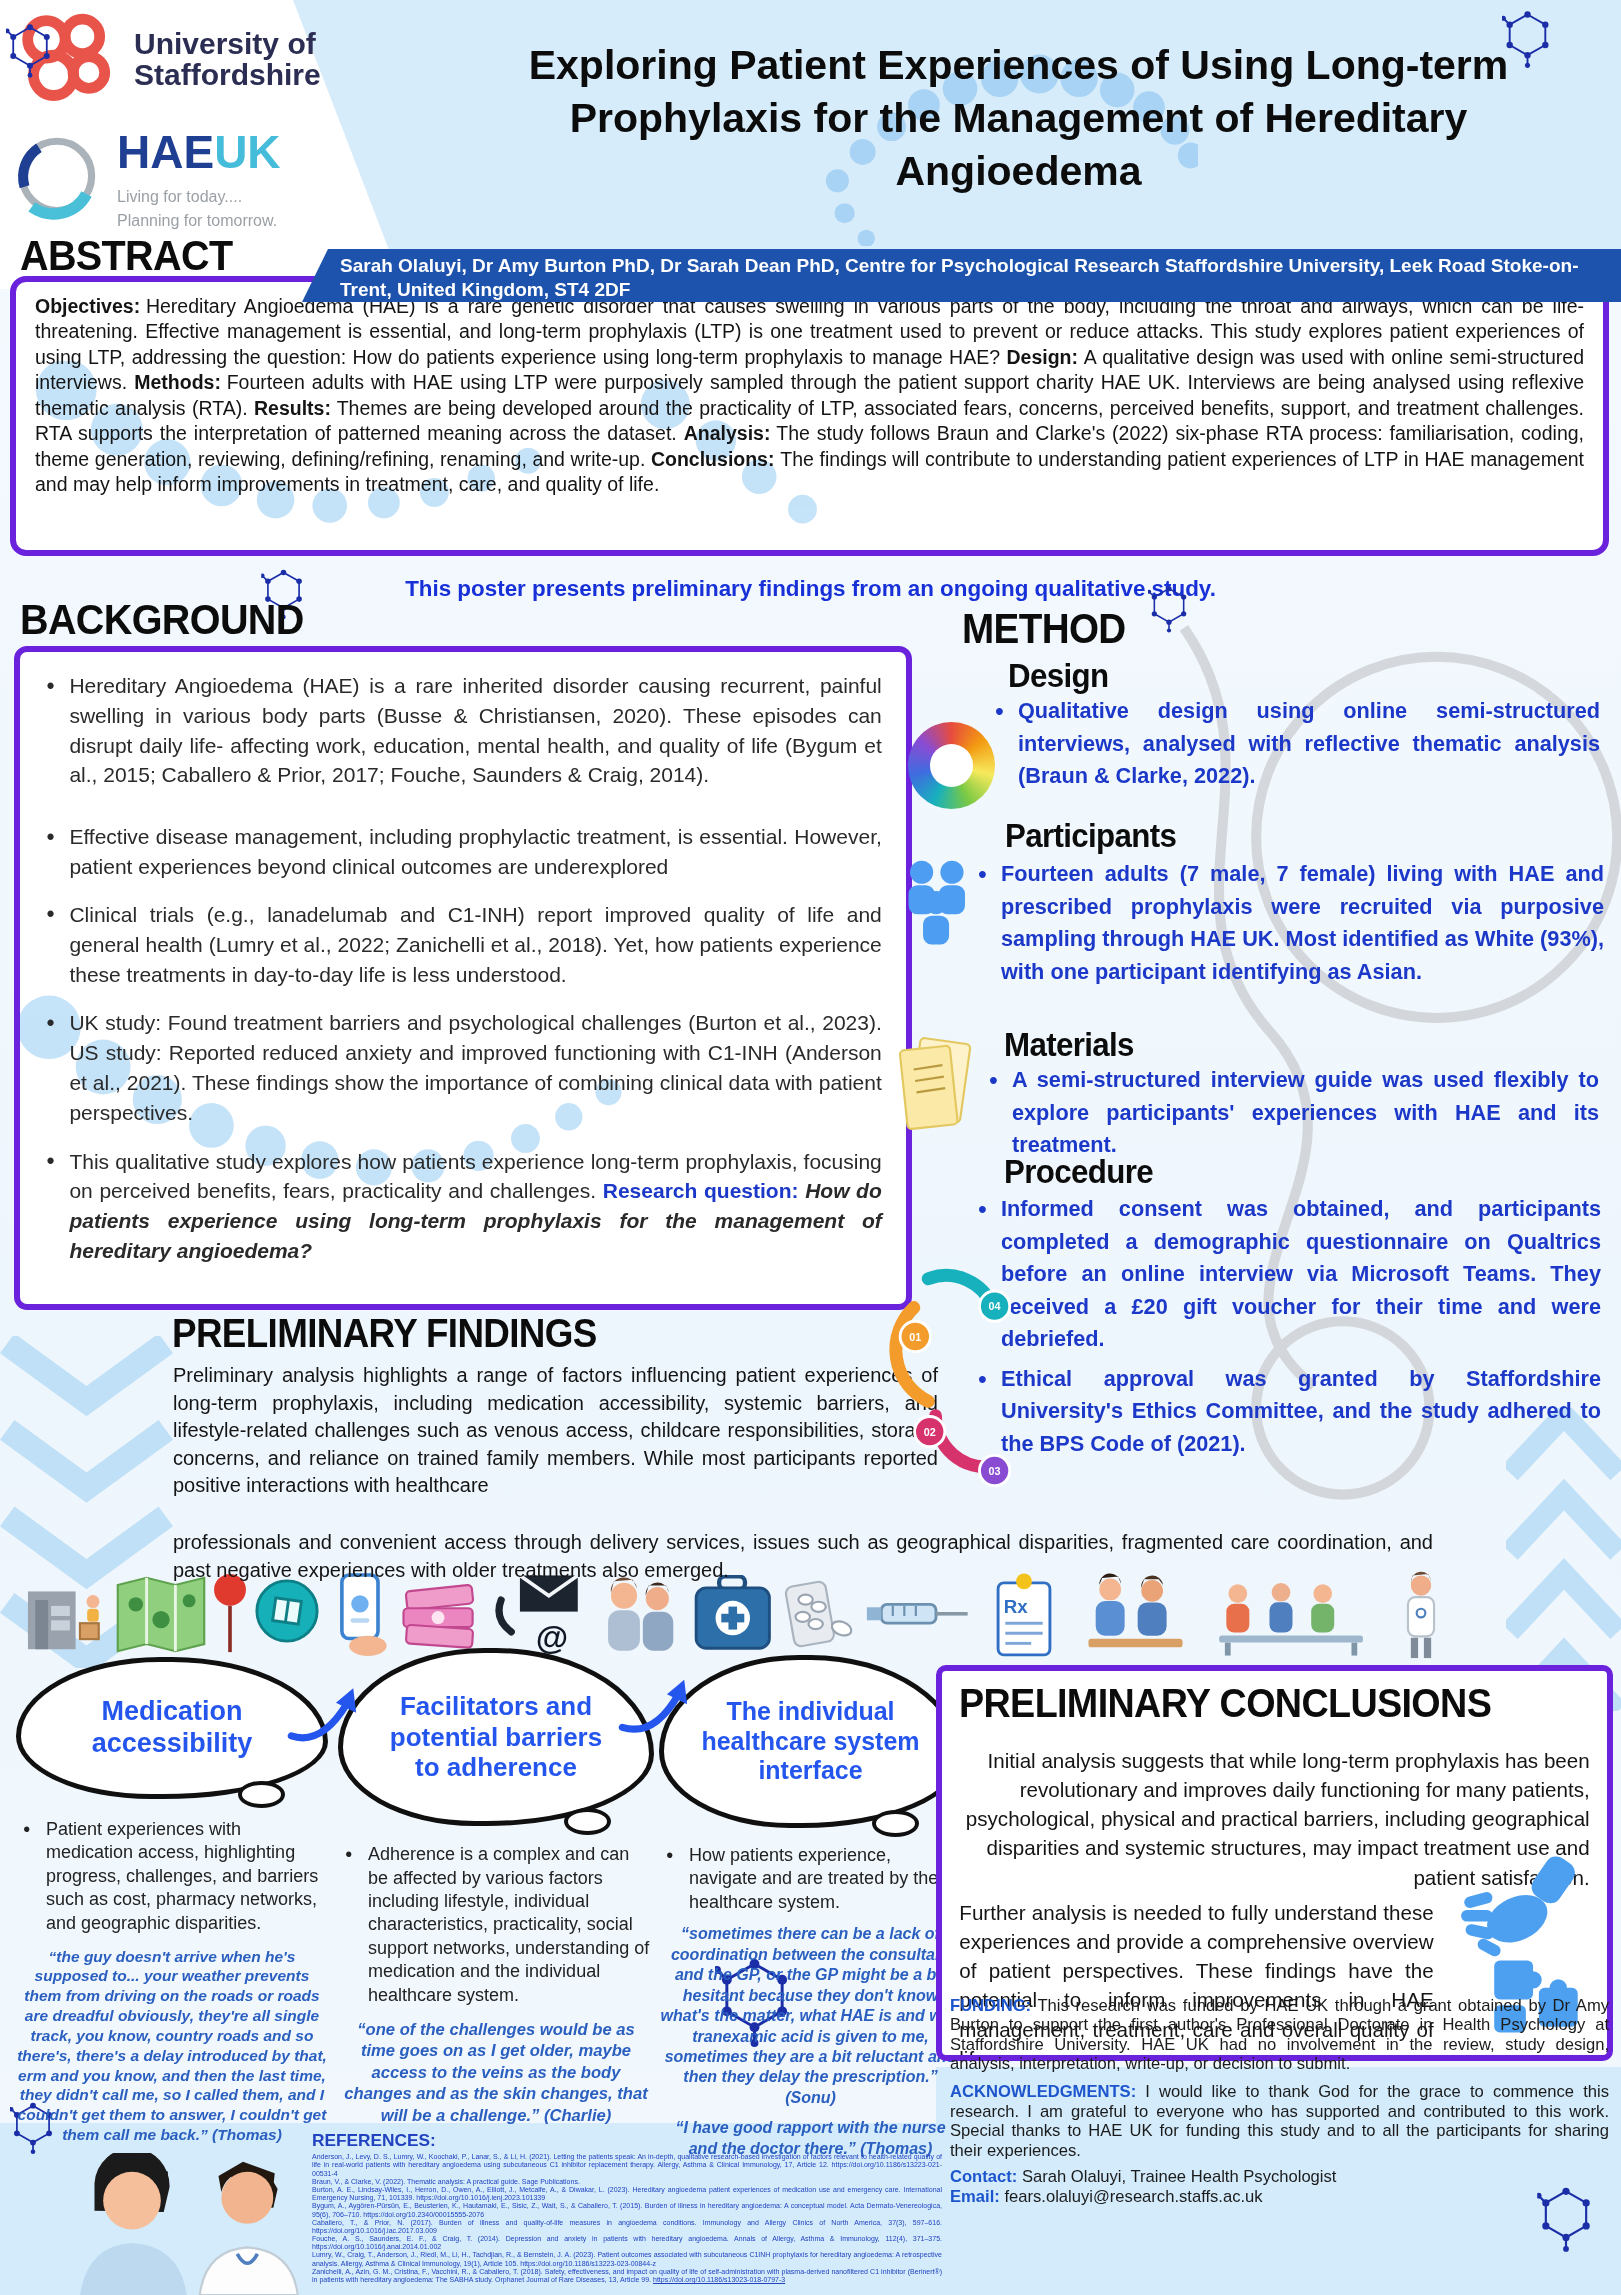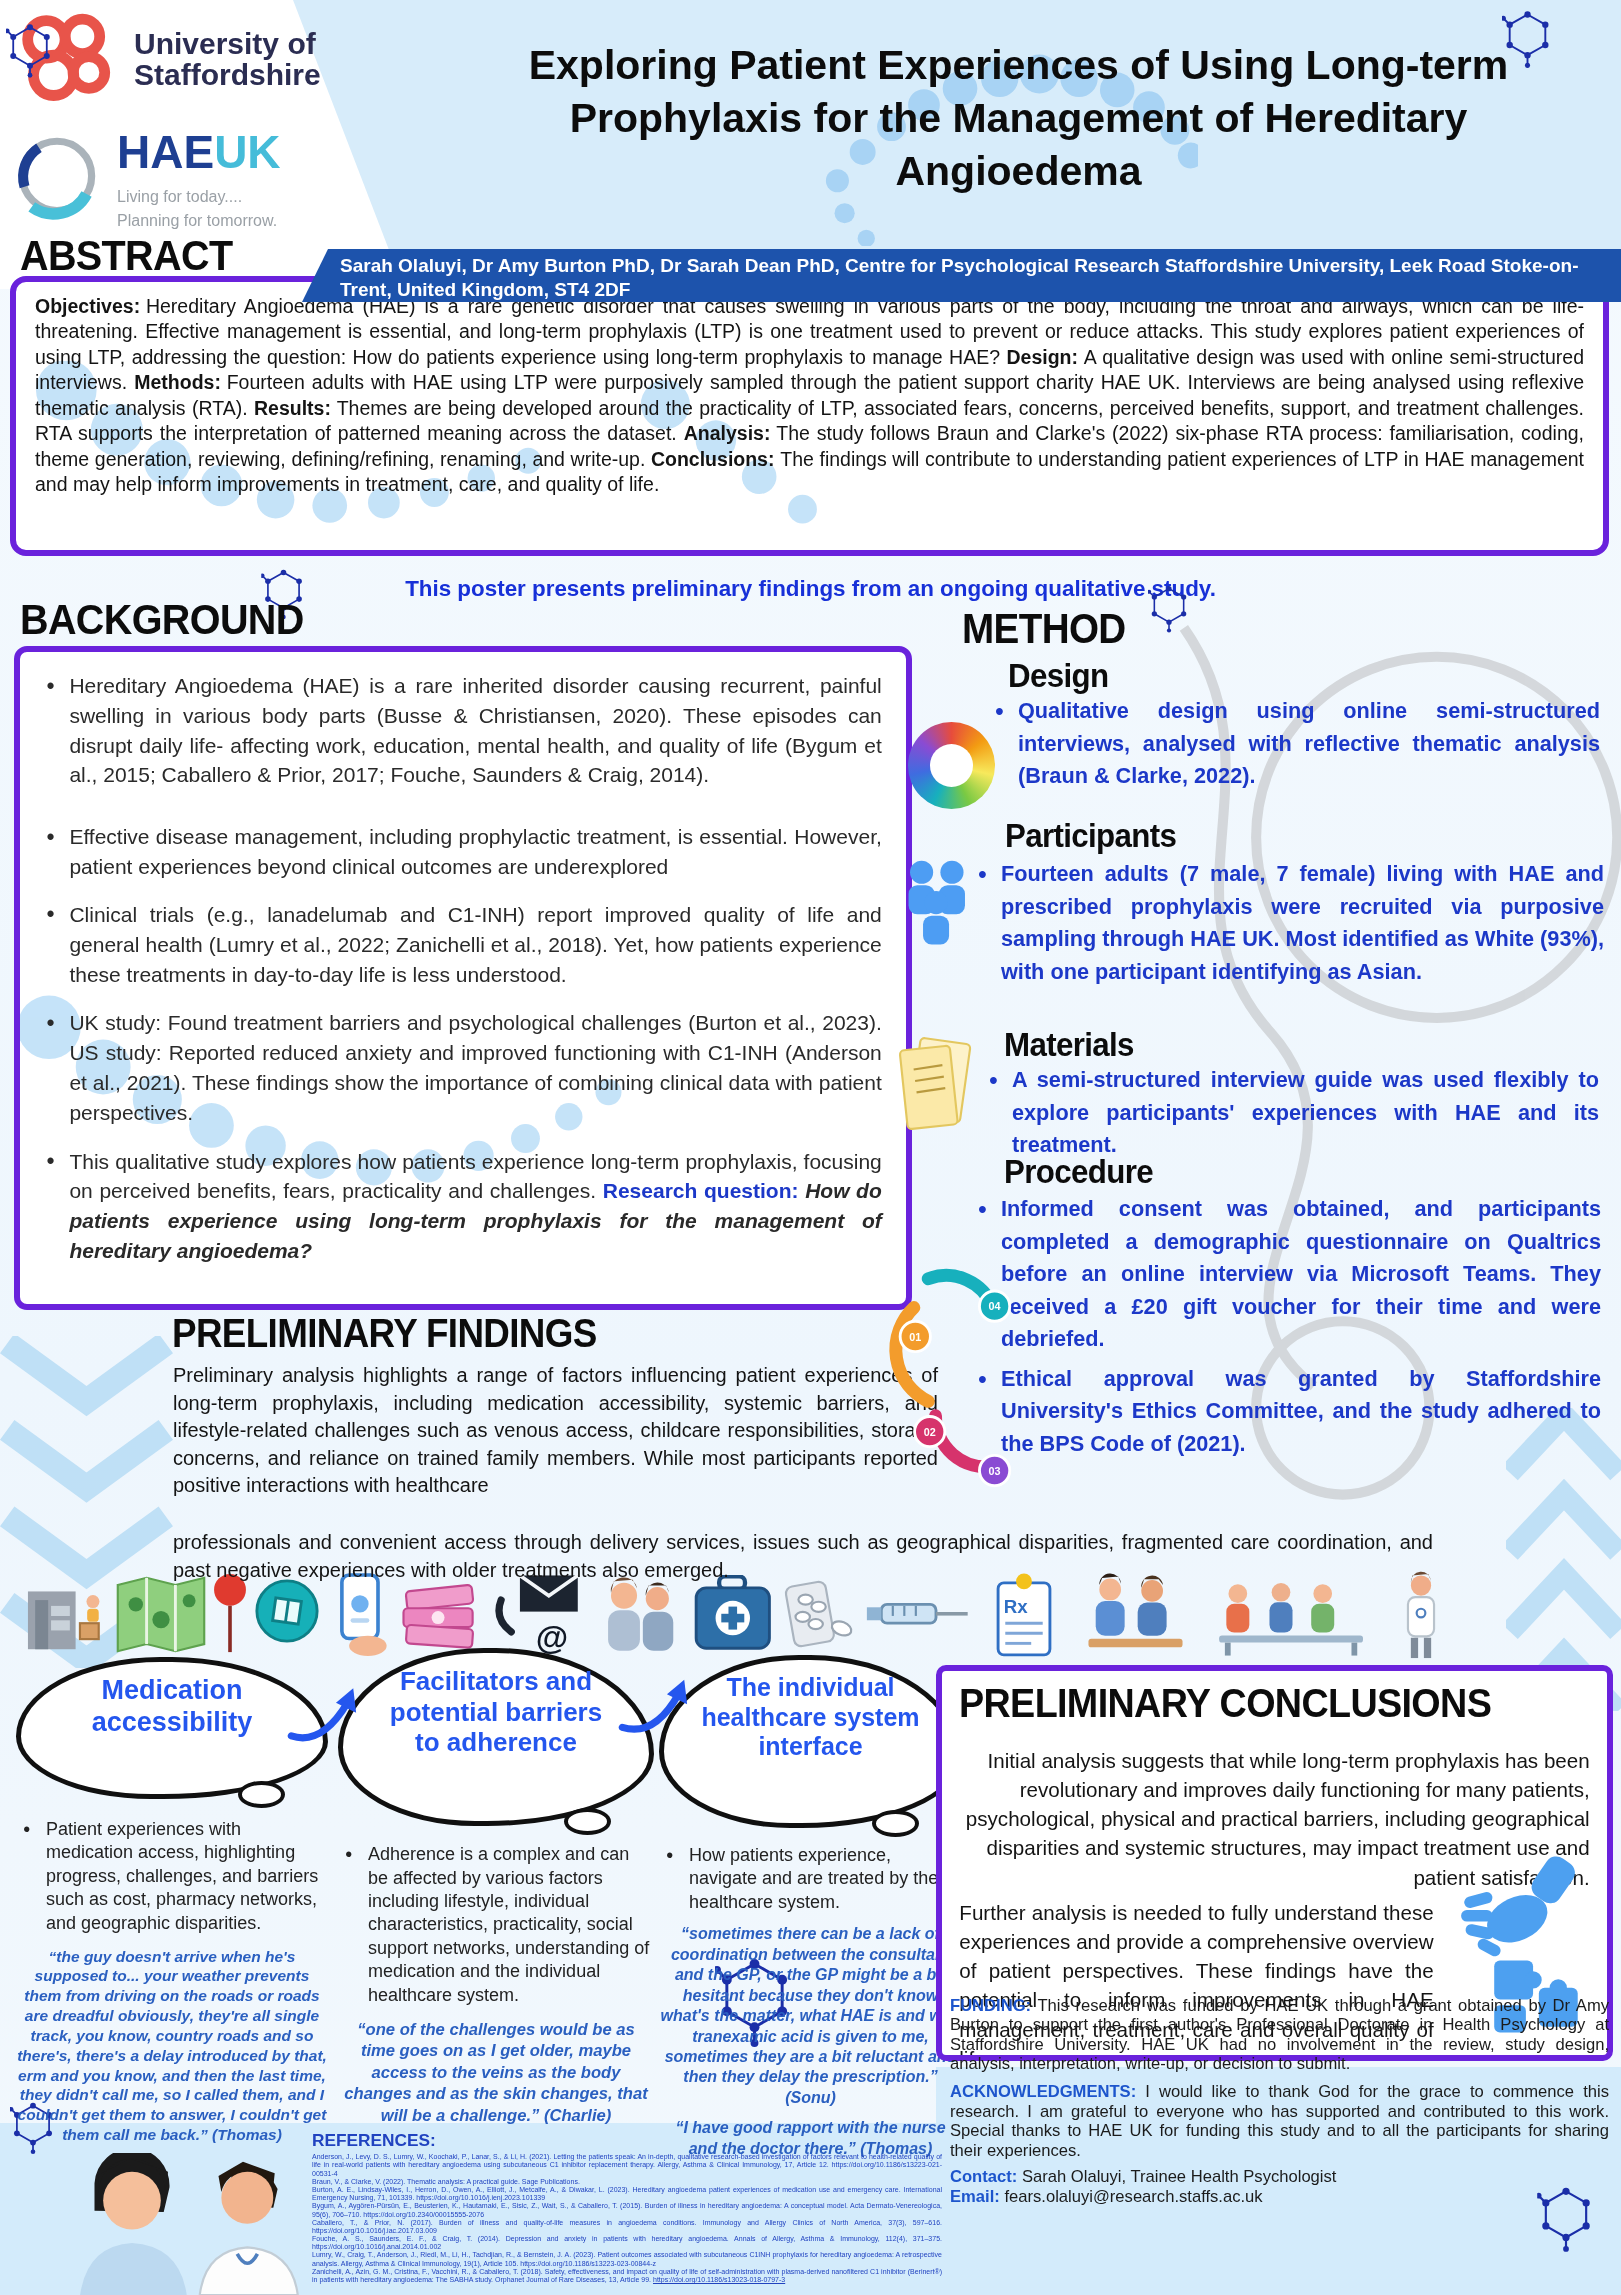--- a/index.html
+++ b/index.html
@@ -13,21 +13,21 @@
   .abs{position:absolute;}
   .h1{font-weight:900;color:#0c0c0c;transform:scaleX(.92);transform-origin:left;letter-spacing:-0.7px;white-space:nowrap;}
   .box{position:absolute;background:#fff;border:6.5px solid var(--purple);box-sizing:border-box;}
   ul.bl{list-style:none;margin:0;padding:0;}
   ul.bl>li{position:relative;padding-left:30px;text-align:justify;}
   ul.bl>li::before{content:"\2022";position:absolute;left:7.2px;top:-1.4px;font-size:1.1em;}
   .blueb{color:var(--mblue);font-weight:700;}
   .blab{font-weight:800;margin-right:5.8px;}
   .quote{font-style:italic;font-weight:600;color:var(--quote);text-align:center;}
   .cloud{position:relative;background:#fff;border:5px solid #101010;border-radius:48% 52% 55% 45% / 58% 62% 42% 46%;
-         display:flex;justify-content:center;text-align:center;padding:13px 19px;box-sizing:border-box;}
+         display:flex;align-items:center;justify-content:center;text-align:center;padding:13px 19px;box-sizing:border-box;}
   .cloud::after{content:"";position:absolute;width:39px;height:19px;background:#fff;border:4.3px solid #101010;border-radius:50%;bottom:-14.4px;right:38px;}
   .cloudtitle{color:var(--bubble);font-weight:800;line-height:1.18;}
   .deco{pointer-events:none;}
   .reftxt{color:var(--refs);}
   .footlbl{color:var(--label);font-weight:800;}
 </style>
 </head>
 <body>
 
 <div id="poster">

